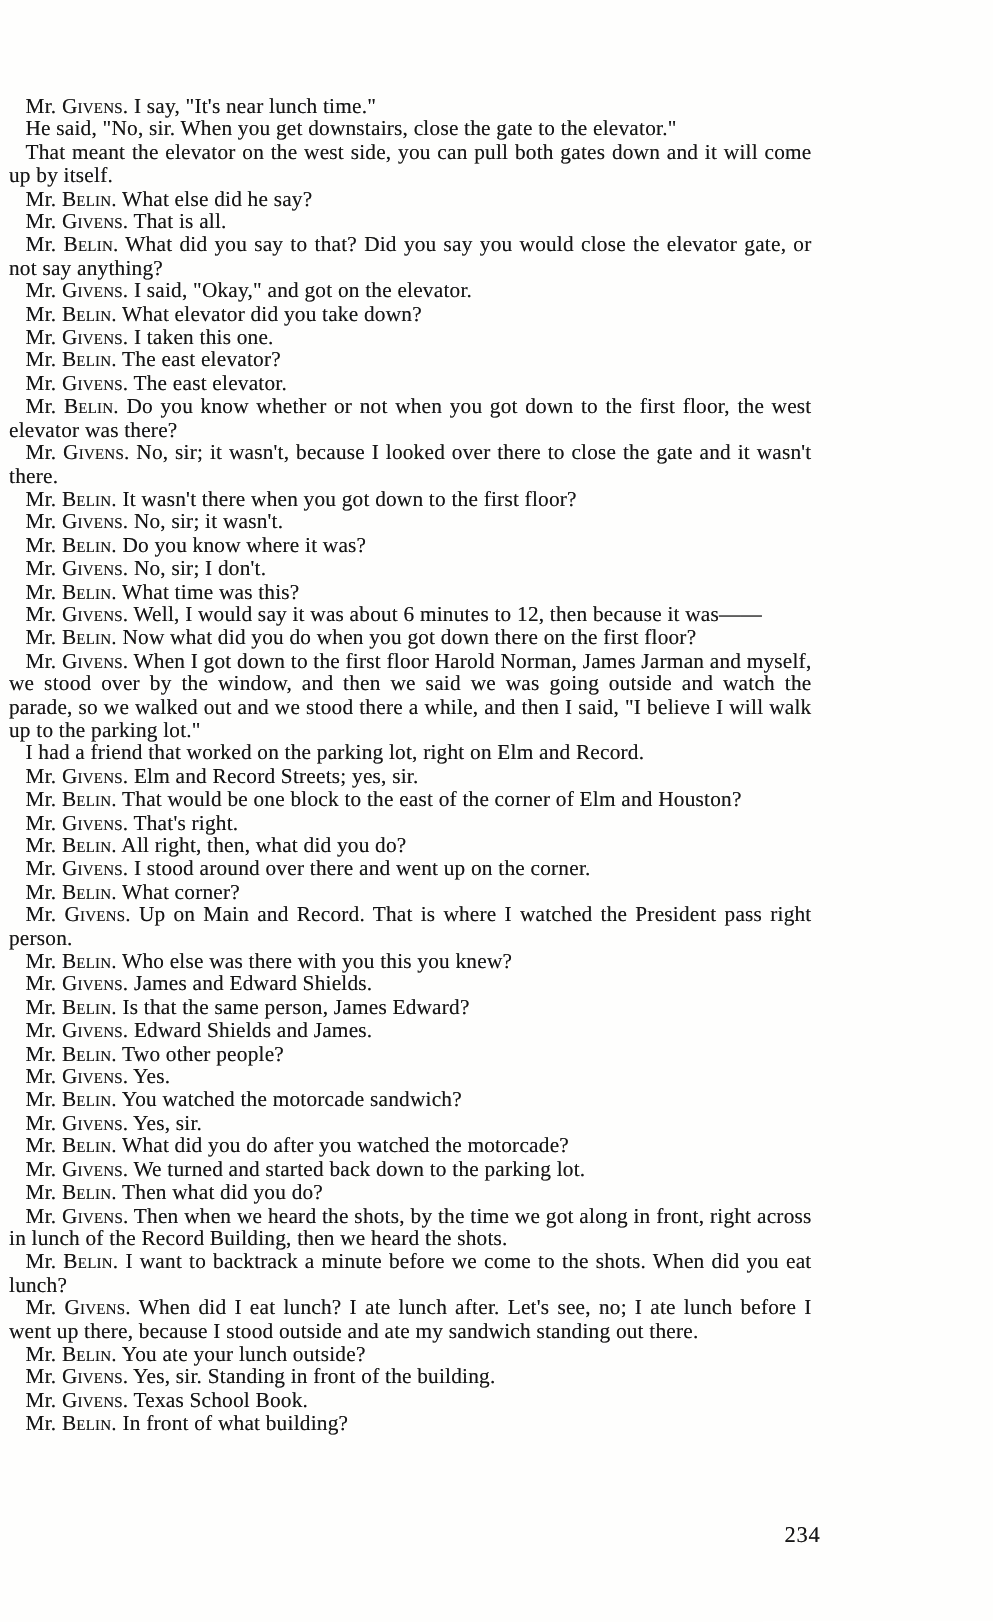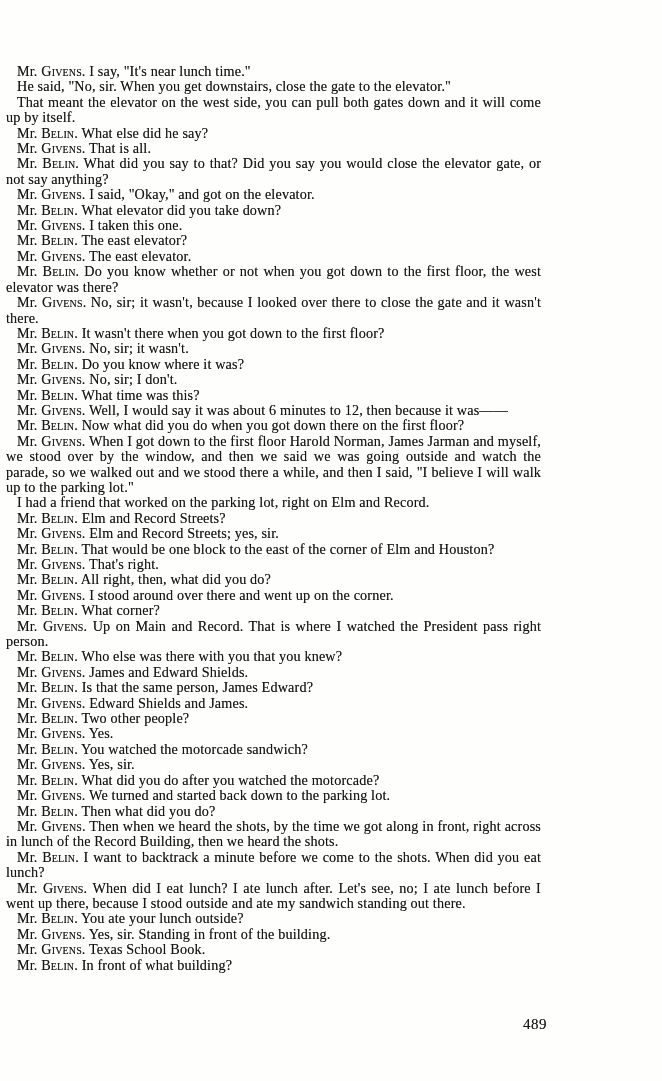--- a/index.html
+++ b/index.html
@@ -63,41 +63,40 @@
       <p class="para"><span class="speaker-prefix">Mr. </span><span class="speaker-name">Givens.</span> <span>No, sir; it wasn't, because I looked over there to close the gate and it wasn't there.</span></p>
       <p class="para"><span class="speaker-prefix">Mr. </span><span class="speaker-name">Belin.</span> <span>It wasn't there when you got down to the first floor?</span></p>
       <p class="para"><span class="speaker-prefix">Mr. </span><span class="speaker-name">Givens.</span> <span>No, sir; it wasn't.</span></p>
       <p class="para"><span class="speaker-prefix">Mr. </span><span class="speaker-name">Belin.</span> <span>Do you know where it was?</span></p>
       <p class="para"><span class="speaker-prefix">Mr. </span><span class="speaker-name">Givens.</span> <span>No, sir; I don't.</span></p>
       <p class="para"><span class="speaker-prefix">Mr. </span><span class="speaker-name">Belin.</span> <span>What time was this?</span></p>
       <p class="para"><span class="speaker-prefix">Mr. </span><span class="speaker-name">Givens.</span> <span>Well, I would say it was about 6 minutes to 12, then because it was——</span></p>
       <p class="para"><span class="speaker-prefix">Mr. </span><span class="speaker-name">Belin.</span> <span>Now what did you do when you got down there on the first floor?</span></p>
       <p class="para"><span class="speaker-prefix">Mr. </span><span class="speaker-name">Givens.</span> <span>When I got down to the first floor Harold Norman, James Jarman and myself, we stood over by the window, and then we said we was going outside and watch the parade, so we walked out and we stood there a while, and then I said, "I believe I will walk up to the parking lot."</span></p>
       <p class="para"><span>I had a friend that worked on the parking lot, right on Elm and Record.</span></p>
-      <p class="para"><span class="speaker-prefix">Mr. </span><span class="speaker-name">Belin.</span> <span>Elm and Record Streets?</span></p>
       <p class="para"><span class="speaker-prefix">Mr. </span><span class="speaker-name">Givens.</span> <span>Elm and Record Streets; yes, sir.</span></p>
       <p class="para"><span class="speaker-prefix">Mr. </span><span class="speaker-name">Belin.</span> <span>That would be one block to the east of the corner of Elm and Houston?</span></p>
       <p class="para"><span class="speaker-prefix">Mr. </span><span class="speaker-name">Givens.</span> <span>That's right.</span></p>
       <p class="para"><span class="speaker-prefix">Mr. </span><span class="speaker-name">Belin.</span> <span>All right, then, what did you do?</span></p>
       <p class="para"><span class="speaker-prefix">Mr. </span><span class="speaker-name">Givens.</span> <span>I stood around over there and went up on the corner.</span></p>
       <p class="para"><span class="speaker-prefix">Mr. </span><span class="speaker-name">Belin.</span> <span>What corner?</span></p>
       <p class="para"><span class="speaker-prefix">Mr. </span><span class="speaker-name">Givens.</span> <span>Up on Main and Record.  That is where I watched the President pass right person.</span></p>
-      <p class="para"><span class="speaker-prefix">Mr. </span><span class="speaker-name">Belin.</span> <span>Who else was there with you that you knew?</span></p>
+      <p class="para"><span class="speaker-prefix">Mr. </span><span class="speaker-name">Belin.</span> <span>Who else was there with you this you knew?</span></p>
       <p class="para"><span class="speaker-prefix">Mr. </span><span class="speaker-name">Givens.</span> <span>James and Edward Shields.</span></p>
       <p class="para"><span class="speaker-prefix">Mr. </span><span class="speaker-name">Belin.</span> <span>Is that the same person, James Edward?</span></p>
       <p class="para"><span class="speaker-prefix">Mr. </span><span class="speaker-name">Givens.</span> <span>Edward Shields and James.</span></p>
       <p class="para"><span class="speaker-prefix">Mr. </span><span class="speaker-name">Belin.</span> <span>Two other people?</span></p>
       <p class="para"><span class="speaker-prefix">Mr. </span><span class="speaker-name">Givens.</span> <span>Yes.</span></p>
       <p class="para"><span class="speaker-prefix">Mr. </span><span class="speaker-name">Belin.</span> <span>You watched the motorcade sandwich?</span></p>
       <p class="para"><span class="speaker-prefix">Mr. </span><span class="speaker-name">Givens.</span> <span>Yes, sir.</span></p>
       <p class="para"><span class="speaker-prefix">Mr. </span><span class="speaker-name">Belin.</span> <span>What did you do after you watched the motorcade?</span></p>
       <p class="para"><span class="speaker-prefix">Mr. </span><span class="speaker-name">Givens.</span> <span>We turned and started back down to the parking lot.</span></p>
       <p class="para"><span class="speaker-prefix">Mr. </span><span class="speaker-name">Belin.</span> <span>Then what did you do?</span></p>
       <p class="para"><span class="speaker-prefix">Mr. </span><span class="speaker-name">Givens.</span> <span>Then when we heard the shots, by the time we got along in front, right across in lunch of the Record Building, then we heard the shots.</span></p>
       <p class="para"><span class="speaker-prefix">Mr. </span><span class="speaker-name">Belin.</span> <span>I want to backtrack a minute before we come to the shots.  When did you eat lunch?</span></p>
       <p class="para"><span class="speaker-prefix">Mr. </span><span class="speaker-name">Givens.</span> <span>When did I eat lunch?  I ate lunch after.  Let's see, no; I ate lunch before I went up there, because I stood outside and ate my sandwich standing out there.</span></p>
       <p class="para"><span class="speaker-prefix">Mr. </span><span class="speaker-name">Belin.</span> <span>You ate your lunch outside?</span></p>
       <p class="para"><span class="speaker-prefix">Mr. </span><span class="speaker-name">Givens.</span> <span>Yes, sir.  Standing in front of the building.</span></p>
       <p class="para"><span class="speaker-prefix">Mr. </span><span class="speaker-name">Givens.</span> <span>Texas School Book.</span></p>
       <p class="para"><span class="speaker-prefix">Mr. </span><span class="speaker-name">Belin.</span> <span>In front of what building?</span></p>
     </div>
-  <div class="page-number">489</div>
+  <div class="page-number">234</div>
 </div>
 
 </body></html>

